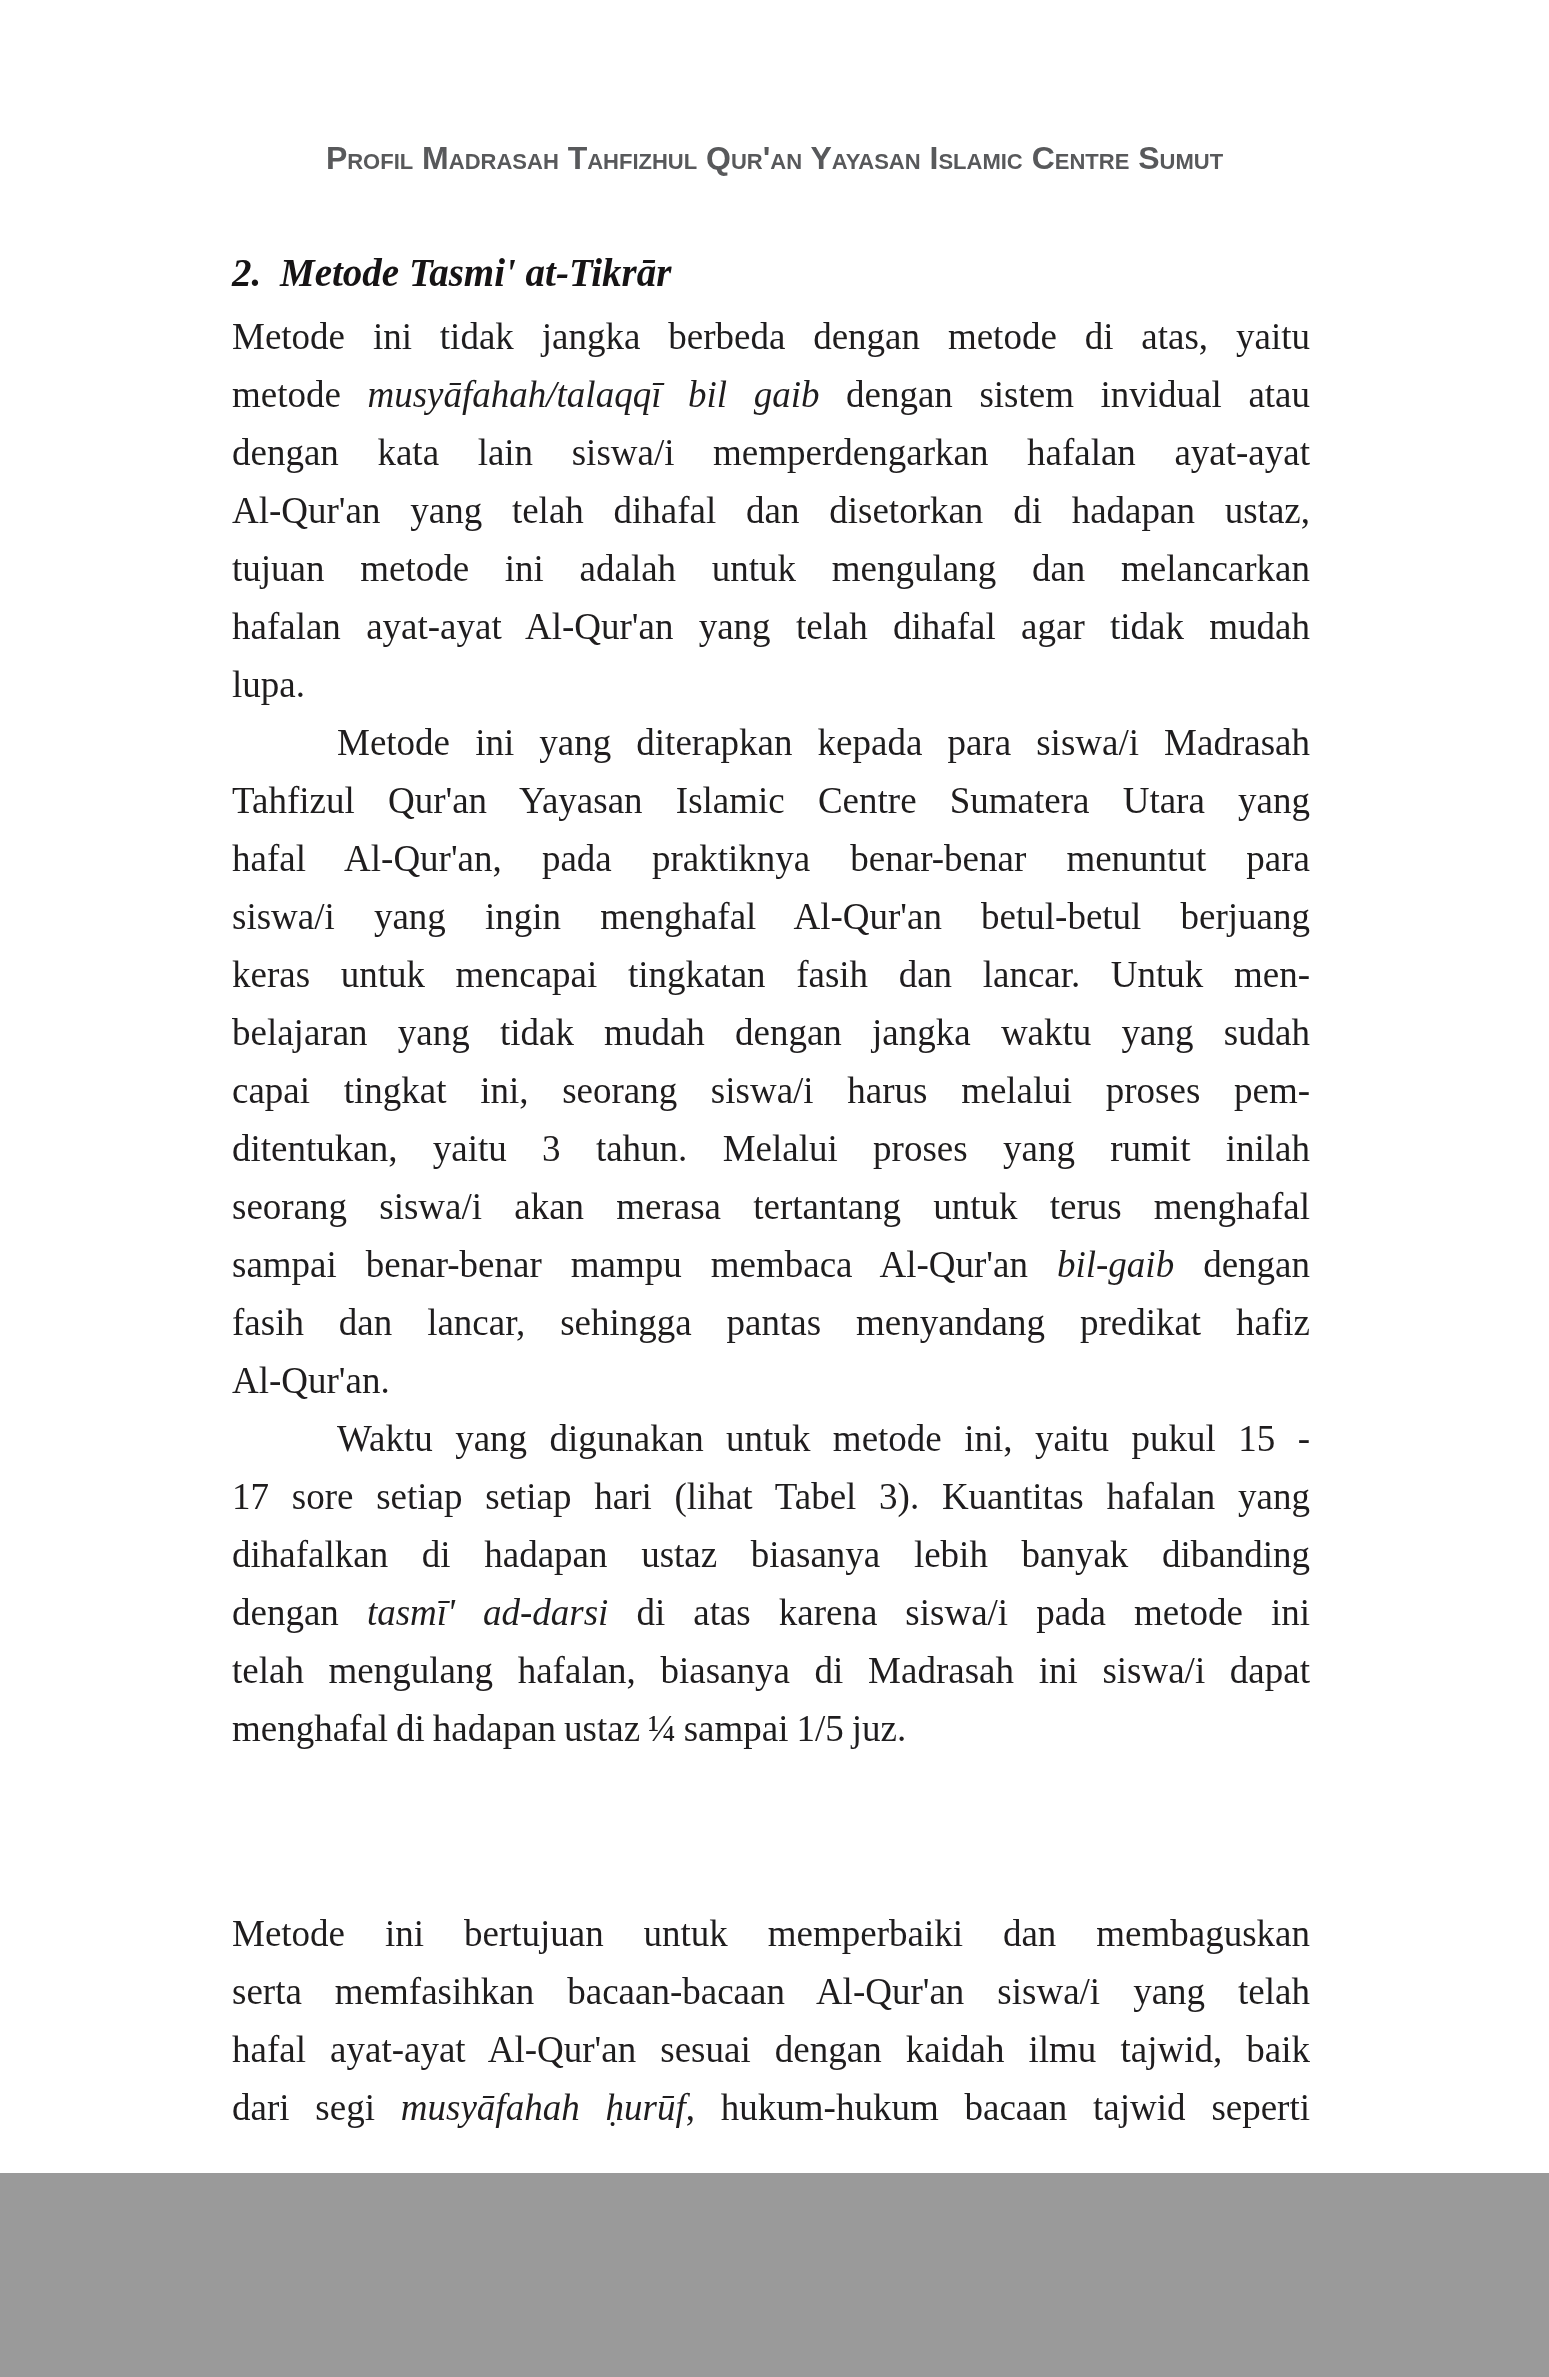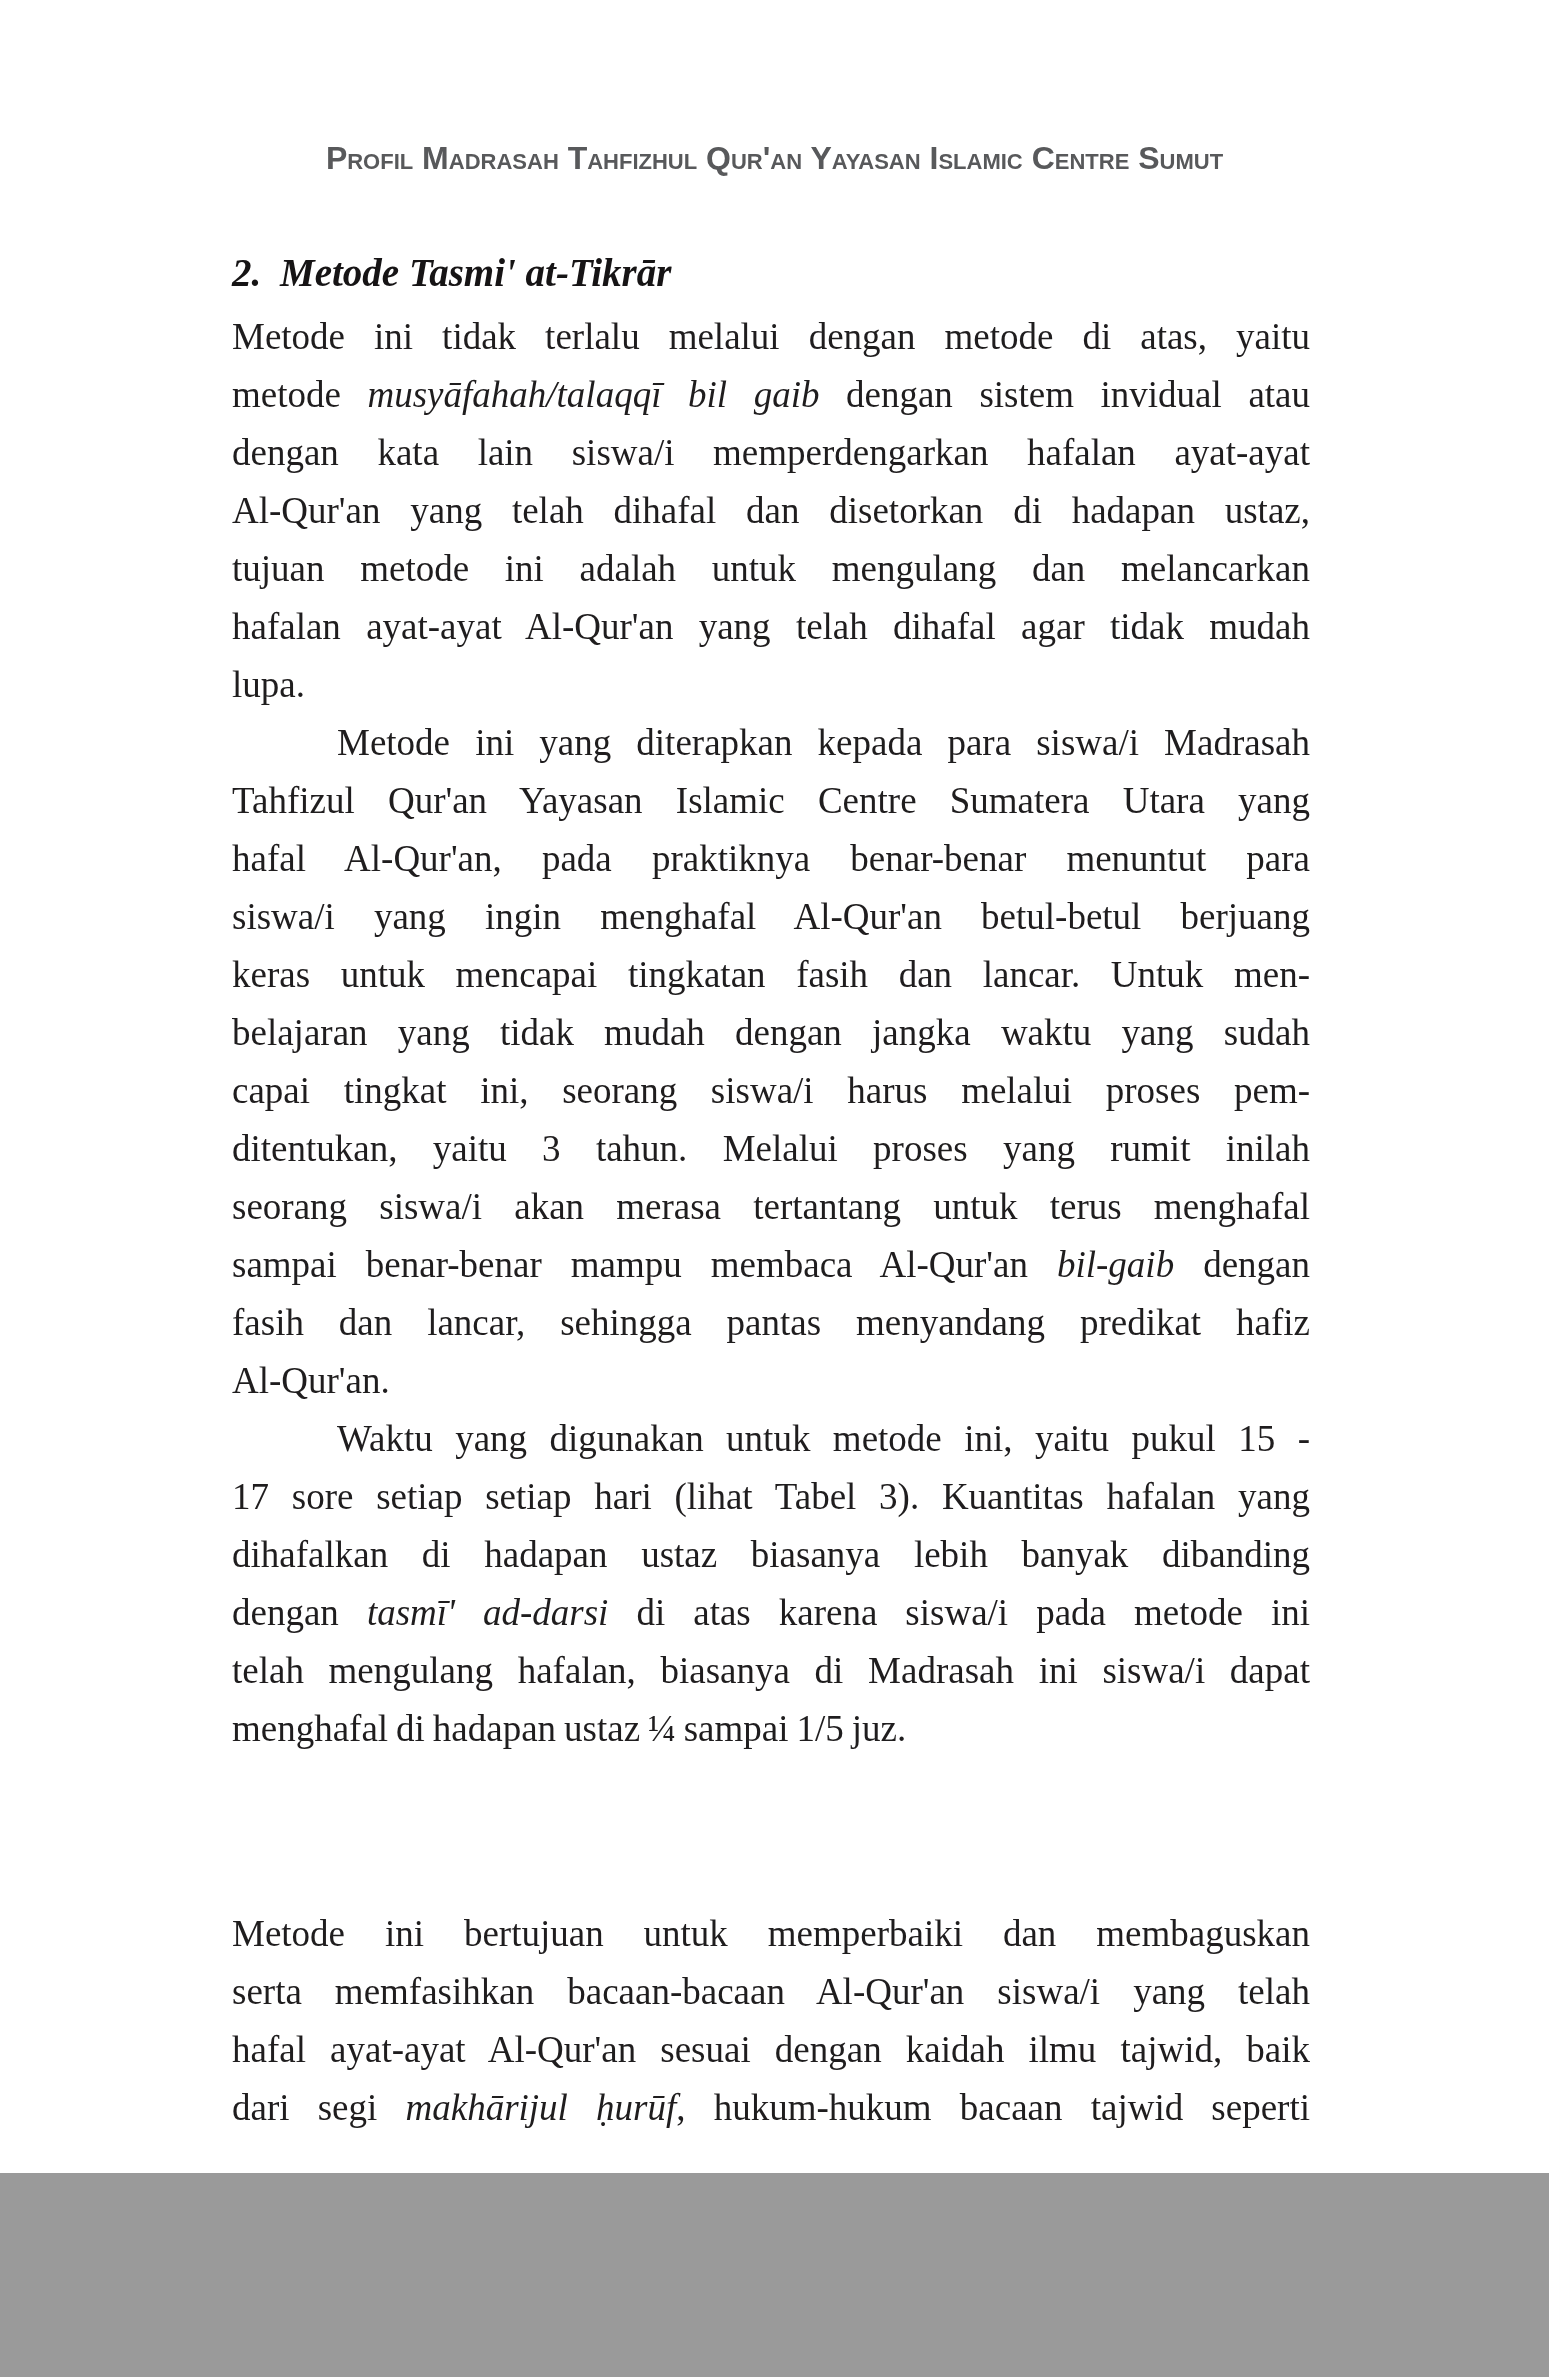--- a/index.html
+++ b/index.html
@@ -72,21 +72,21 @@
 <div class="page">
 
   <div class="running-header">Profil Madrasah Tahfizhul Qur'an Yayasan Islamic Centre Sumut</div>
 
   <div class="section-heading" id="heading-2">
     <span class="h-num">2.</span><span>Metode Tasmi' at-Tikrār</span>
   </div>
 
   <div class="body-block" id="body-1">
     <div>
-      <div class="bl">Metode ini tidak terlalu melalui dengan metode di atas, yaitu</div>
+      <div class="bl">Metode ini tidak jangka berbeda dengan metode di atas, yaitu</div>
       <div class="bl">metode <i>musyāfahah/talaqqī bil gaib</i> dengan sistem invidual atau</div>
       <div class="bl">dengan kata lain siswa/i memperdengarkan hafalan ayat-ayat</div>
       <div class="bl">Al-Qur'an yang telah dihafal dan disetorkan di hadapan ustaz,</div>
       <div class="bl">tujuan metode ini adalah untuk mengulang dan melancarkan</div>
       <div class="bl">hafalan ayat-ayat Al-Qur'an yang telah dihafal agar tidak mudah</div>
       <div class="bl last">lupa.</div>
     </div>
     <div>
       <div class="bl indent">Metode ini yang diterapkan kepada para siswa/i Madrasah</div>
       <div class="bl">Tahfizul Qur'an Yayasan Islamic Centre Sumatera Utara yang</div>
@@ -110,20 +110,20 @@
       <div class="bl last">menghafal di hadapan ustaz ¼ sampai 1/5 juz.</div>
     </div>
   </div>
 
 
   <div class="body-block" id="body-2">
     <div>
       <div class="bl">Metode ini bertujuan untuk memperbaiki dan membaguskan</div>
       <div class="bl">serta memfasihkan bacaan-bacaan Al-Qur'an siswa/i yang telah</div>
       <div class="bl">hafal ayat-ayat Al-Qur'an sesuai dengan kaidah ilmu tajwid, baik</div>
-      <div class="bl">dari segi <i>makhārijul ḥurūf</i>, hukum-hukum bacaan tajwid seperti</div>
+      <div class="bl">dari segi <i>musyāfahah ḥurūf</i>, hukum-hukum bacaan tajwid seperti</div>
     </div>
   </div>
 
   <div class="page-number">175</div>
 
 </div>
 
 
 </body></html>

